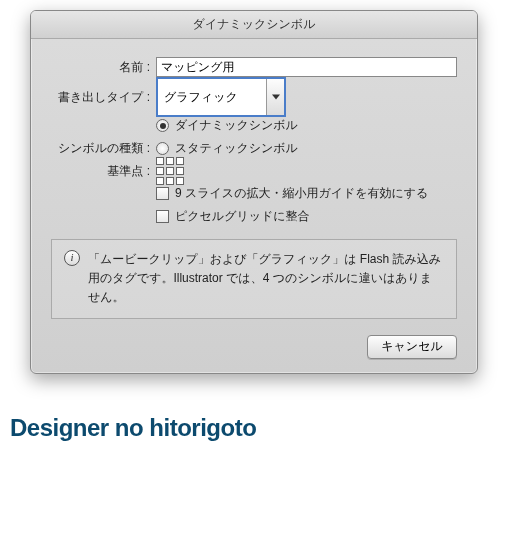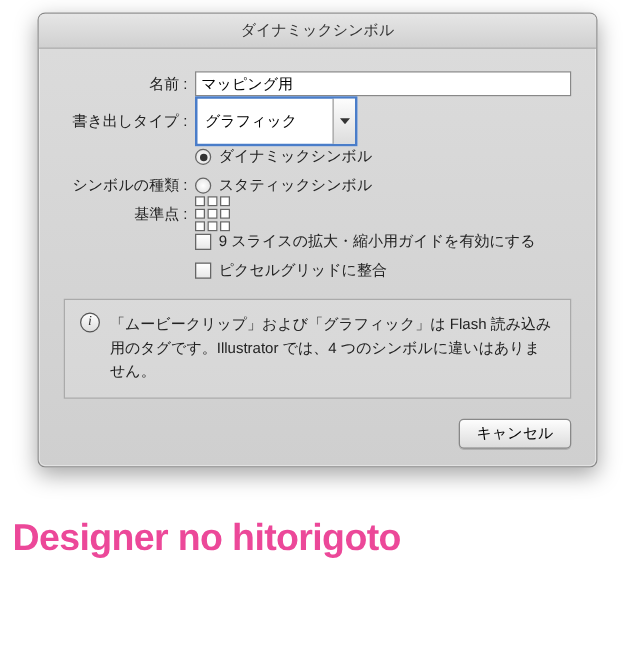--- a/index.html
+++ b/index.html
@@ -19,21 +19,21 @@
 .radio-item, .check-item { display: flex; align-items: center; gap: 6px; color: #222; }
 .radio { width: 13px; height: 13px; border-radius: 50%; border: 1px solid #666; background: radial-gradient(#fff,#ddd); display: flex; align-items: center; justify-content: center; }
 .radio.checked::after { content: ""; width: 6px; height: 6px; background: #333; border-radius: 50%; display: block; }
 .reg-grid { display: grid; grid-template-columns: repeat(3, 8px); grid-template-rows: repeat(3, 8px); gap: 2px; }
 .reg-cell { width: 8px; height: 8px; border: 1px solid #666; background: #fff; }
 .checkbox { width: 13px; height: 13px; border: 1px solid #666; background: linear-gradient(#fff,#e8e8e8); }
 .info-box { margin: 14px 0 10px 0; border: 1px solid #aaa; background: rgba(255,255,255,0.15); padding: 10px 12px; display: flex; gap: 8px; line-height: 1.6; color: #222; }
 .info-icon { width: 16px; height: 16px; flex-shrink: 0; border: 1px solid #555; border-radius: 50%; display: flex; align-items: center; justify-content: center; font-style: italic; font-family: Georgia, serif; font-size: 11px; color: #333; background: linear-gradient(#fff,#ddd); }
 .button-row { display: flex; justify-content: flex-end; padding-top: 6px; }
 .btn { min-width: 90px; height: 24px; border: 1px solid #888; border-radius: 4px; background: linear-gradient(#fdfdfd,#dcdcdc); font-size: 12px; cursor: pointer; box-shadow: 0 1px 0 rgba(0,0,0,0.15); }
-.footer { font-family: Arial, "Helvetica Neue", sans-serif; font-weight: 900; font-size: 30px; color: #ec4899; letter-spacing: -0.5px; padding: 20px 10px 30px 10px; }
+.footer { font-family: Arial, "Helvetica Neue", sans-serif; font-weight: 900; font-size: 24px; color: #0c4a6e; letter-spacing: -0.5px; padding: 20px 10px 30px 10px; }
 </style>
 </head>
 <body>
 
 <div class="dialog">
   <div class="titlebar">ダイナミックシンボル</div>
   <div class="content">
 
     <div class="row">
       <div class="label label-colon">名前</div>

